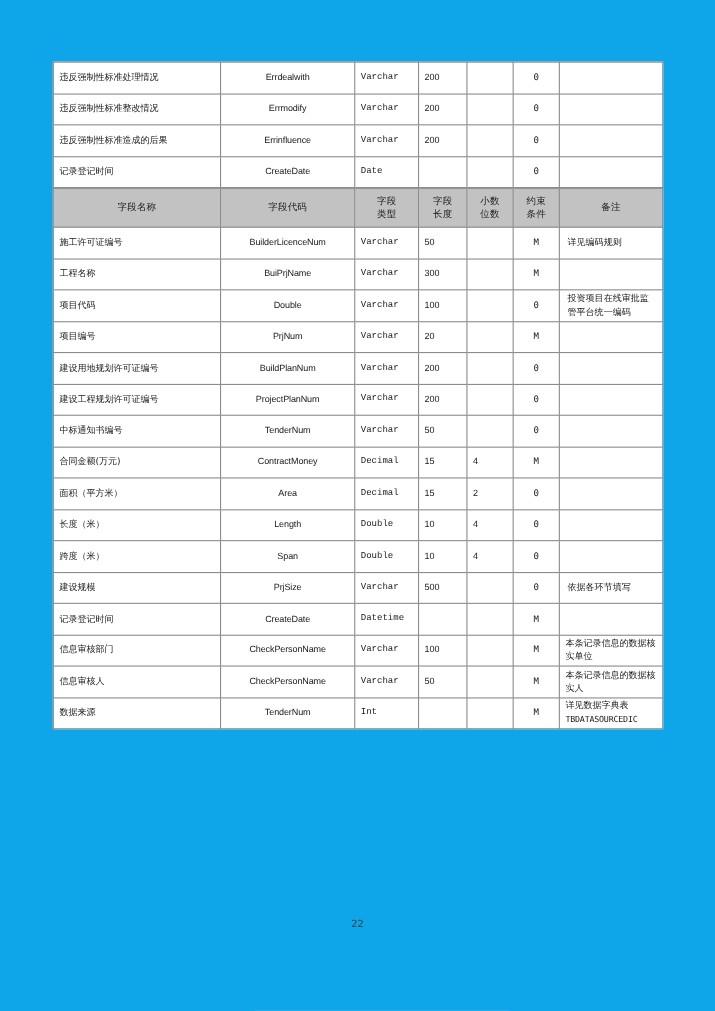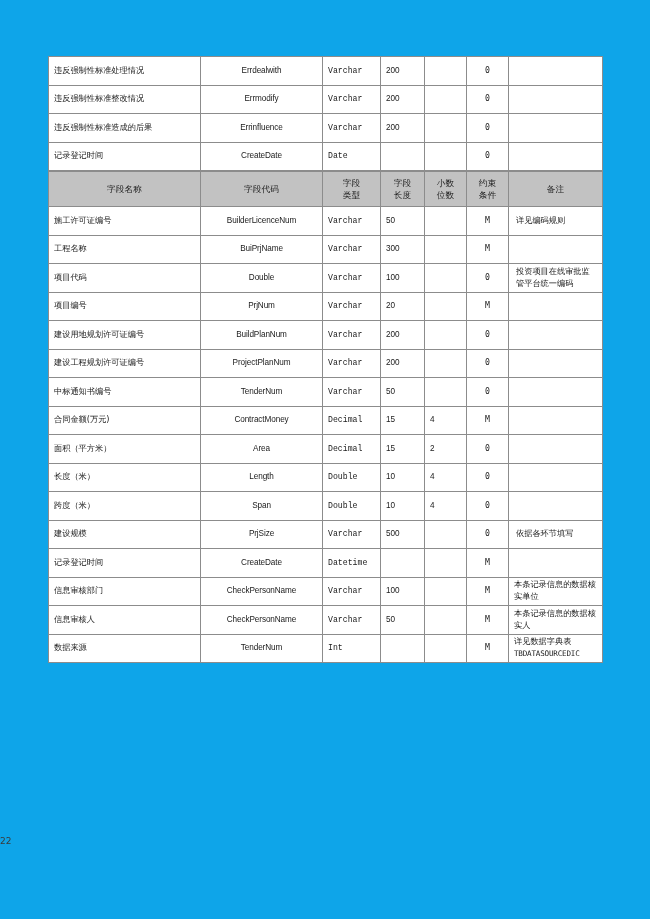--- a/index.html
+++ b/index.html
@@ -125,20 +125,21 @@
   .section-heading .tbl {
     font-family: "DejaVu Sans Mono", "Liberation Mono", monospace;
     letter-spacing: -0.3px;
   }
 
   .page-number {
     position: absolute;
     left: 0;
     top: 836px;
     width: 650px;
+    text-align: center;
     font-family: "DejaVu Sans", "Liberation Sans", sans-serif;
     font-size: 9px;
     color: #3a3a3a;
   }
 </style>
 </head>
 <body>
 
 <div class="page">
   <div class="content">

